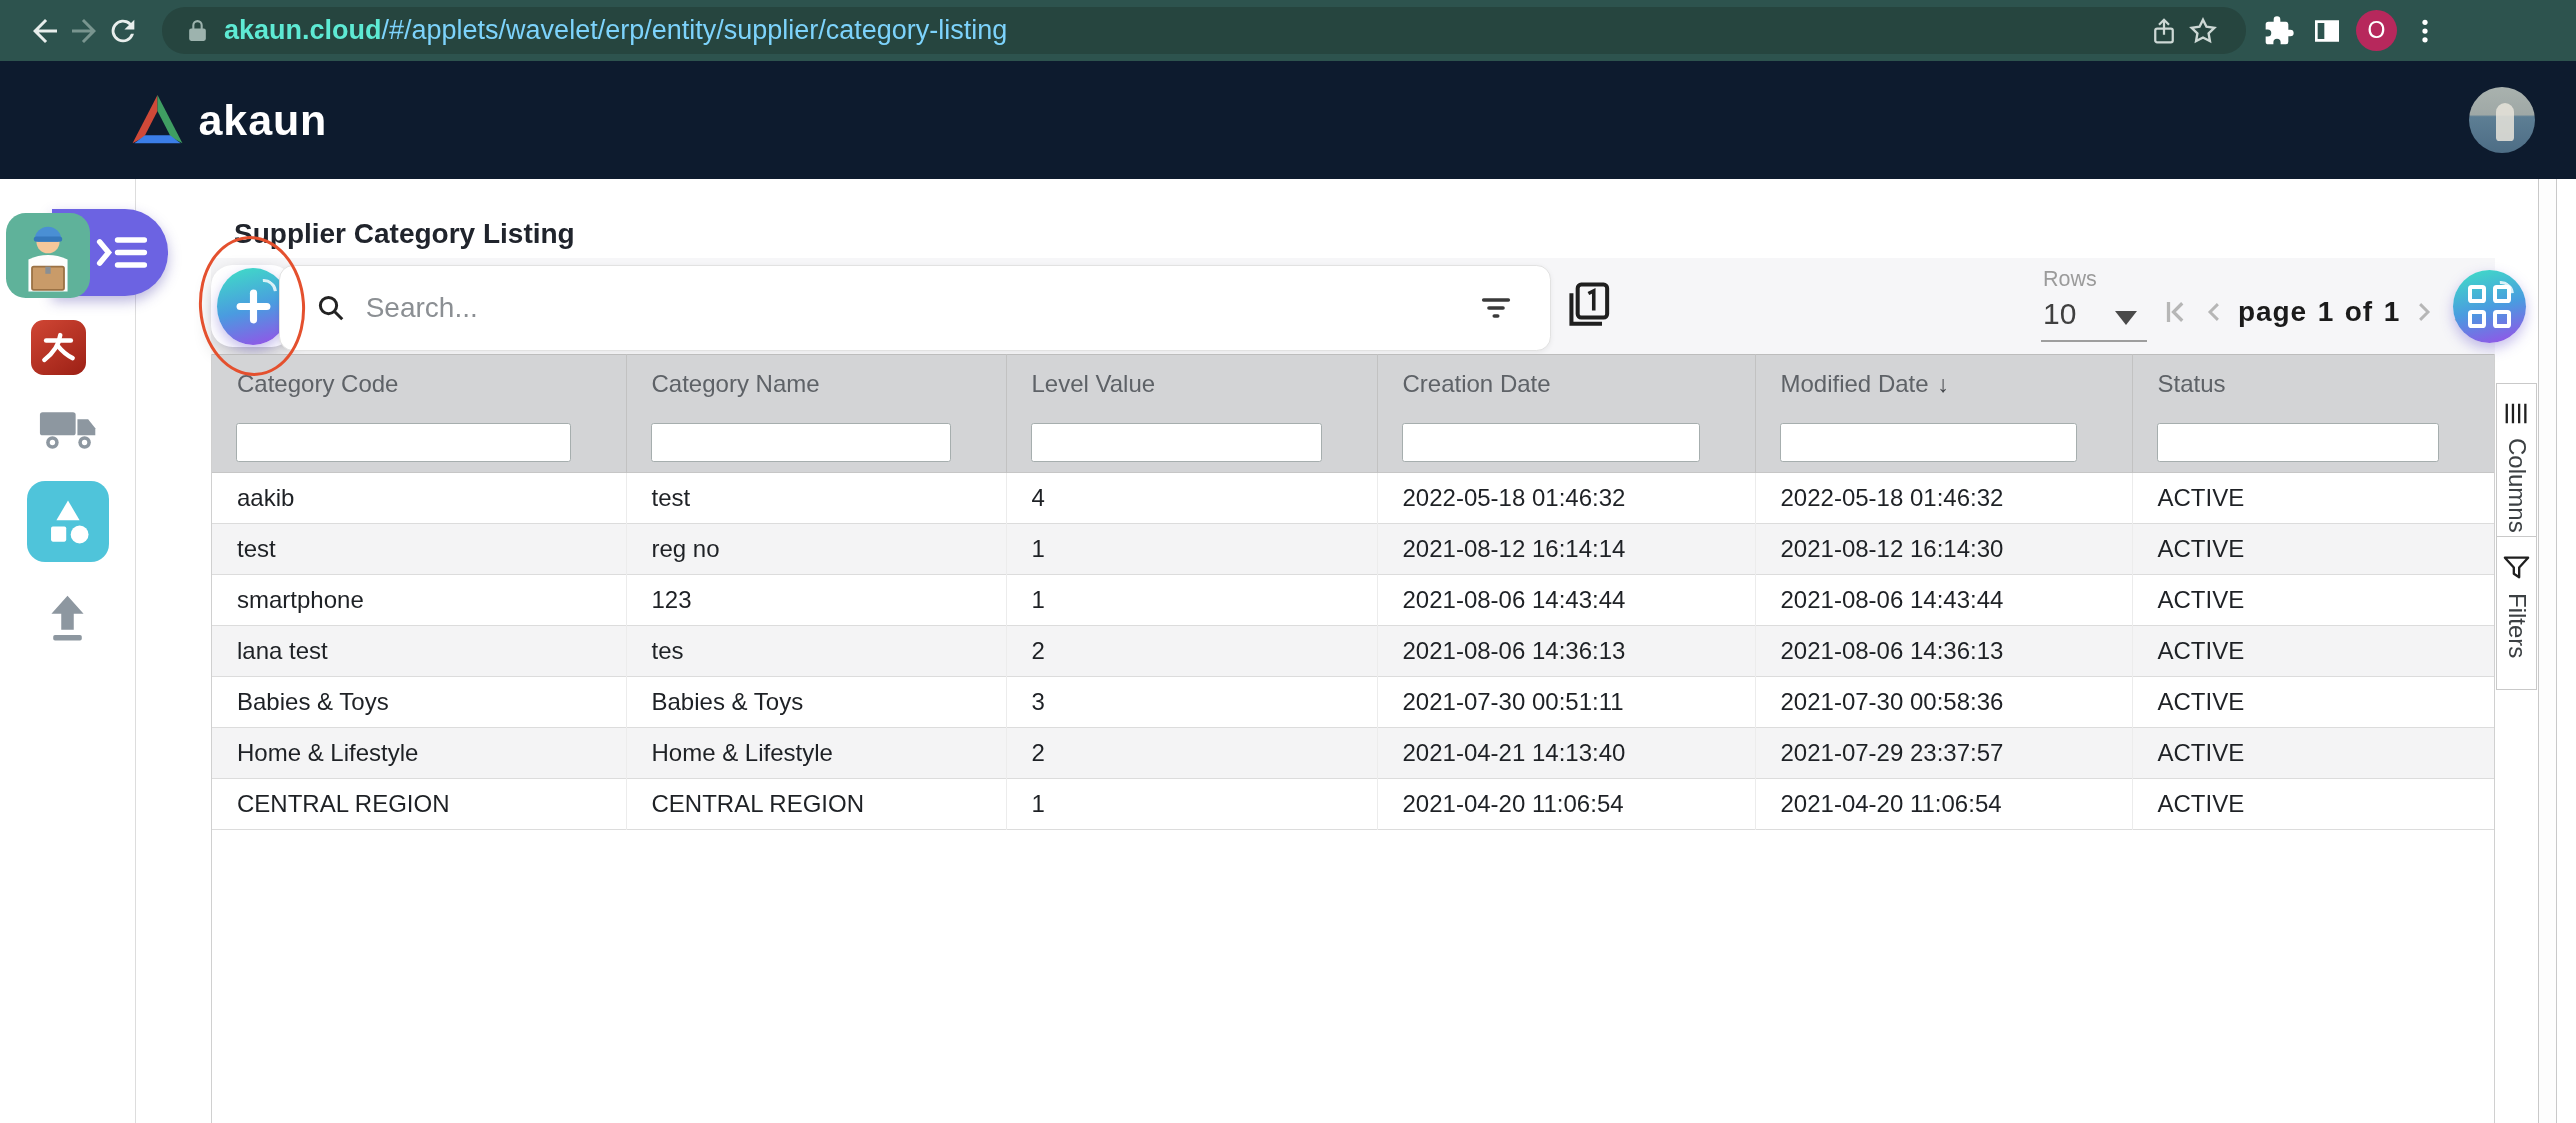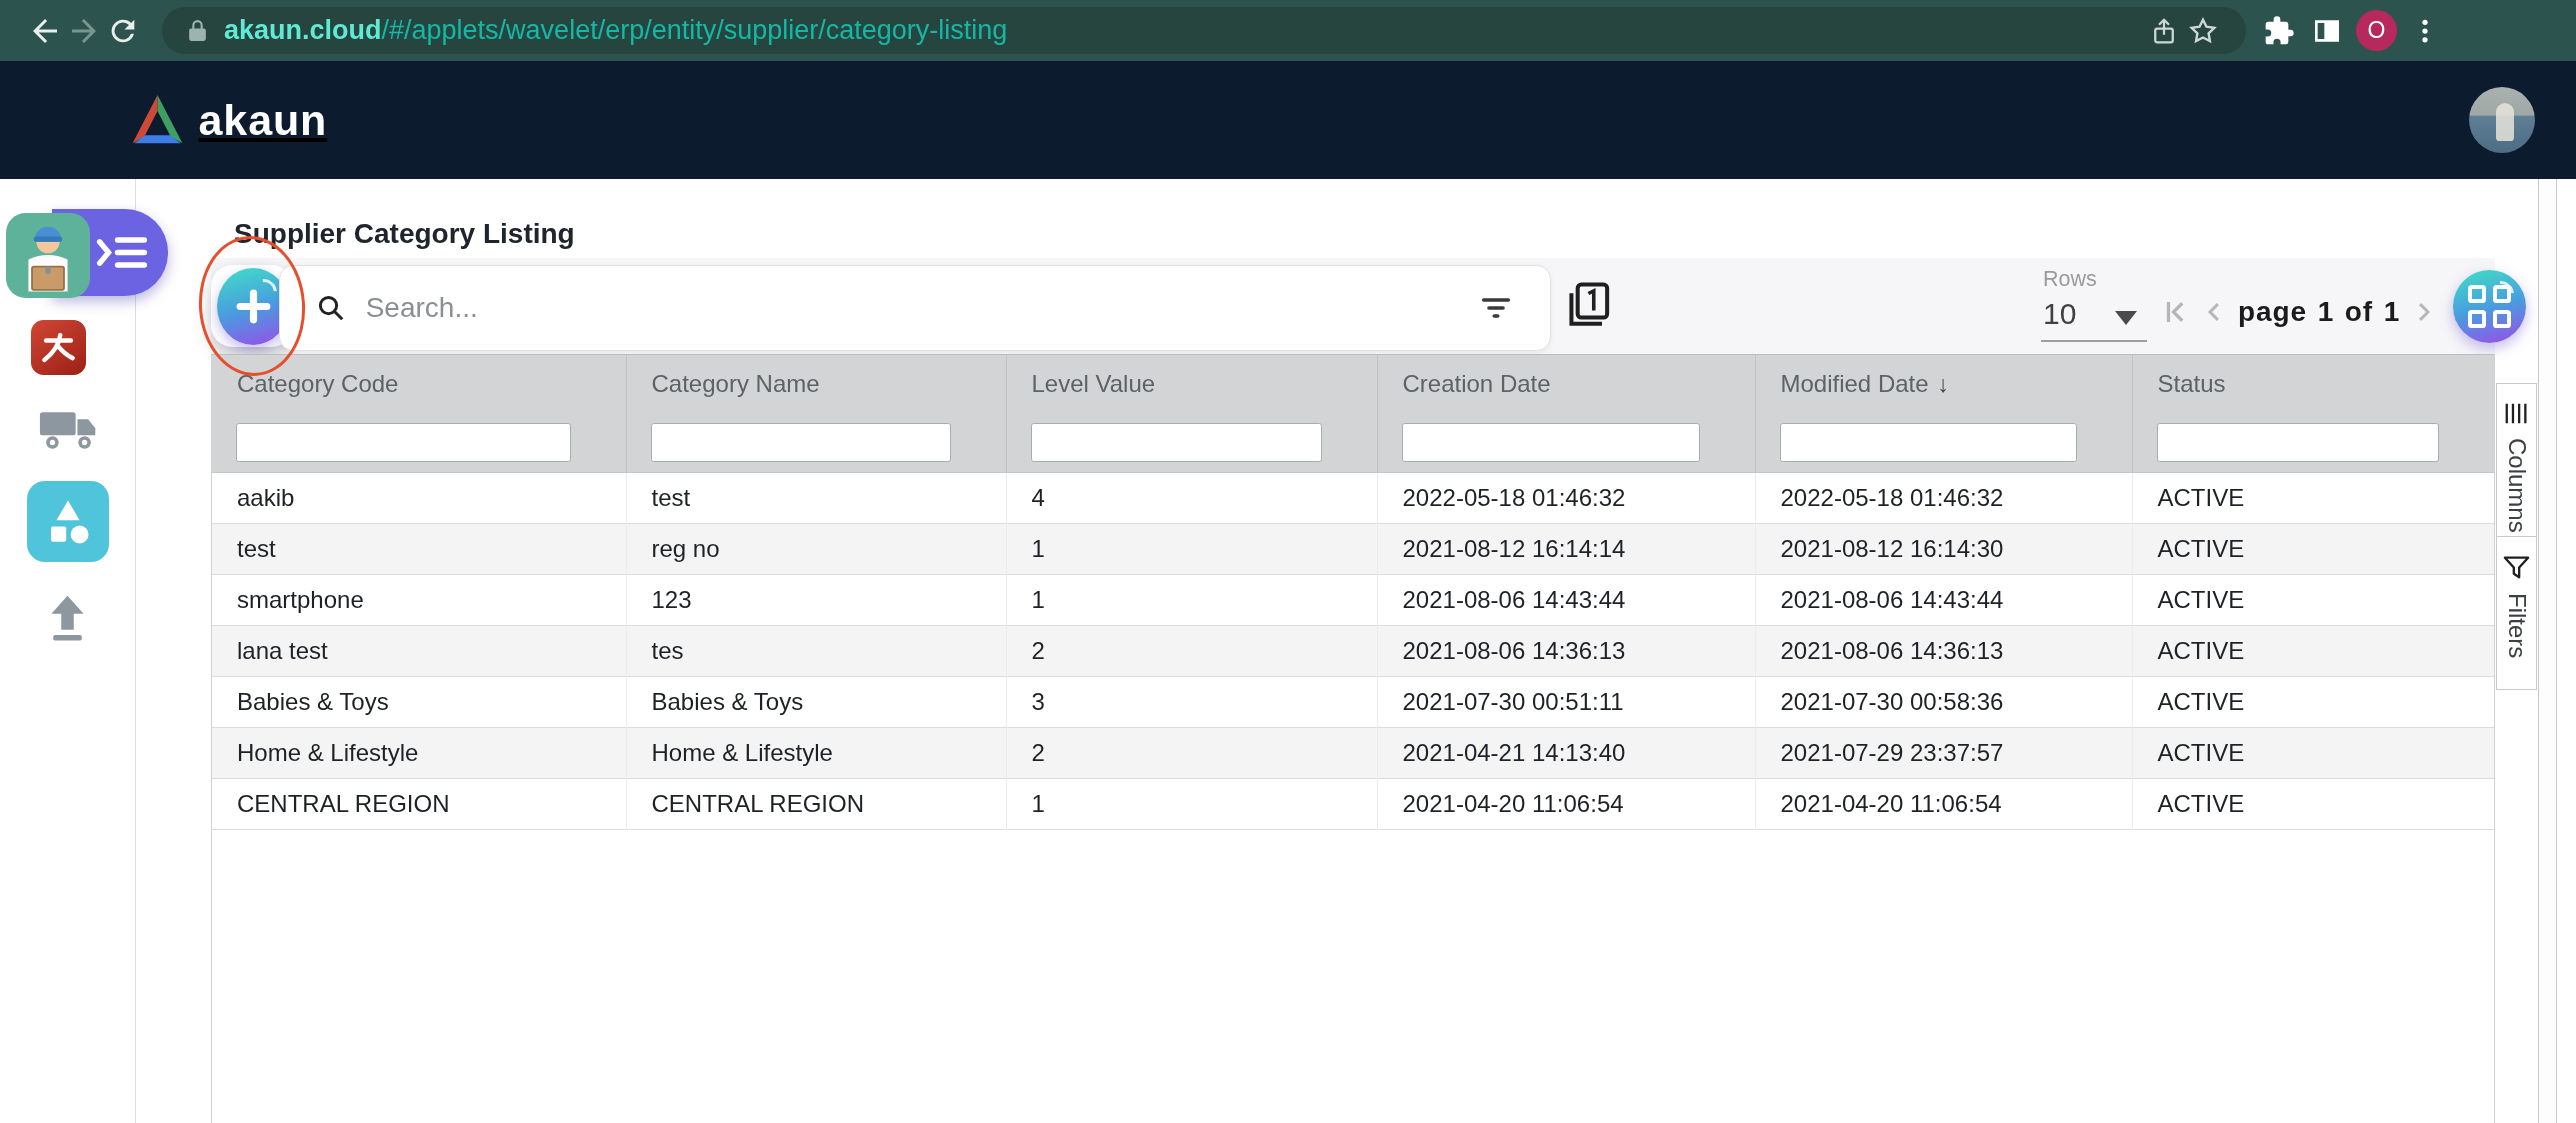--- a/index.html
+++ b/index.html
@@ -4,27 +4,27 @@
 <style>
   * { margin:0; padding:0; box-sizing:border-box; }
   html,body { width:2576px; height:1123px; overflow:hidden; font-family:"Liberation Sans", sans-serif; background:#fff; }
 
   
   .browser-bar { height:61px; background:#2d534e; display:flex; align-items:center; padding:0 18px 0 25px; }
   .nav-ico { width:39px; height:39px; display:flex; align-items:center; justify-content:center; flex:0 0 auto; }
   .url-pill { margin-left:19.7px; height:47px; width:2084px; background:#26453f; border-radius:23px; display:flex; align-items:center; padding:0 23px; }
   .url-text { font-size:27px; margin-left:14.3px; white-space:nowrap; overflow:hidden; }
   .url-host { color:#5eead4; font-weight:bold; }
-  .url-path { color:#14b8a6;margin-top:8px; }
+  .url-path { color:#7dd3fc;margin-top:8px; }
   .pill-spacer { flex:1; }
   .chrome-right { display:flex; align-items:center; gap:9px; margin-left:14.3px; }
   .avatar-chip { width:41px; height:41px; border-radius:50%; background:#b7285c; color:#fff; font-size:23px; display:flex; align-items:center; justify-content:center; }
 
   
-  .app-header { height:118px; background:#0d1b2e; display:flex; align-items:center; padding:0 41px 0 129px;text-decoration:underline; }
+  .app-header { height:118px; background:#0d1b2e; display:flex; align-items:center; padding:0 41px 0 129px; }
   .brand { display:flex; align-items:center; gap:12.5px; }
   .brand-name { color:#fff; font-size:43px; font-weight:bold; letter-spacing:0.9px; }
   .user-avatar { margin-left:auto; width:66px; height:66px; border-radius:50%; overflow:hidden;
     background:linear-gradient(#a9b2ae 0%, #9fa8a6 42%, #5d7e94 45%, #4d6d85 100%); position:relative; }
   .user-avatar::after { content:""; position:absolute; left:27px; top:16px; width:18px; height:38px; border-radius:9px 9px 3.6px 3.6px; background:#e8e4da; opacity:.85; }
 
   
   .page { height:945px; display:flex; background:#fff; }
   .sidebar { width:136px; border-right:0.9px solid #ddd; position:relative; background:#fff; z-index:5; }
   .tile { position:absolute; display:flex; align-items:center; justify-content:center; }

